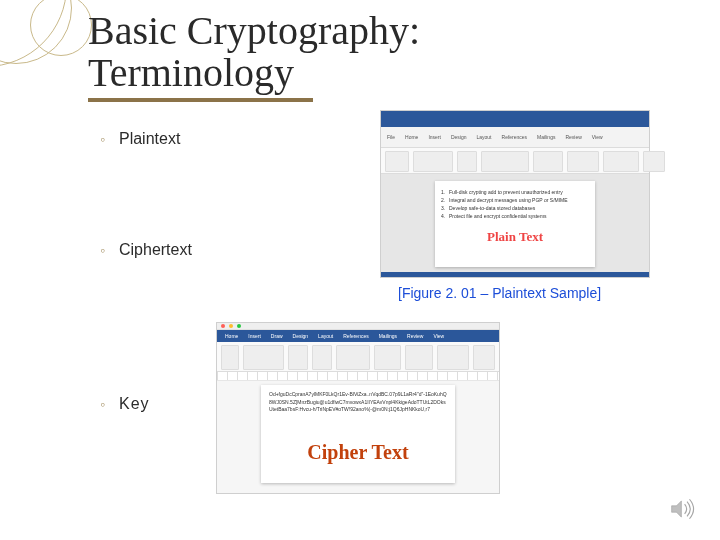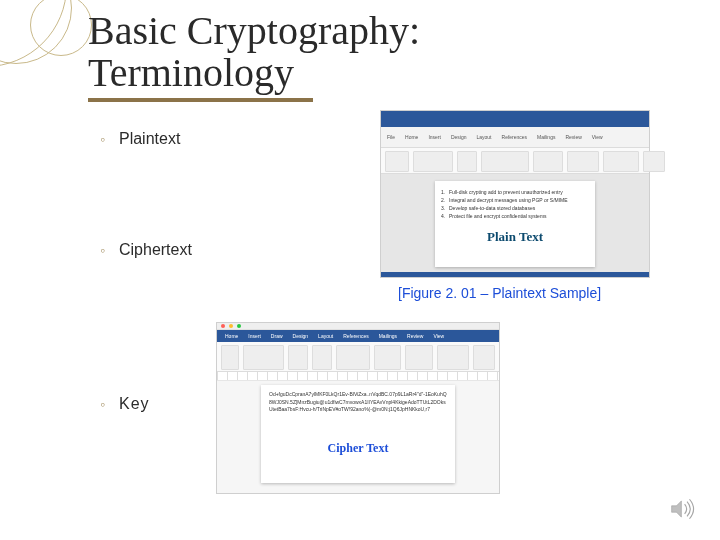--- a/index.html
+++ b/index.html
@@ -121,21 +121,21 @@
     background: #fff;
     box-shadow: 0 1px 3px rgba(0,0,0,0.25);
     padding: 6px 6px 4px 6px;
     box-sizing: border-box;
     font-size: 5px;
     color: #333;
   }
   .wm1-page .line { margin: 2px 0; white-space: nowrap; overflow: hidden; }
   .wm1-page .num { display:inline-block; width:8px; }
   .wm1-heading {
-    color: #0c4a6e;
+    color: #ef4444;
     font-family: "Times New Roman", serif;
     font-size: 13px;
     text-align: center;
     margin-top: 10px;
     font-weight: bold;
   }
   .wm1-status {
     position: absolute;
     left: 0; right: 0; bottom: 0;
     height: 5px;
@@ -190,23 +190,23 @@
   }
   .wm2-page .cipher {
     font-size: 5px;
     line-height: 1.5;
     color: #333;
     word-break: break-all;
     height: 38px;
     overflow: hidden;
   }
   .wm2-heading {
-    color: #1d4ed8;
+    color: #c2410c;
     font-family: "Times New Roman", serif;
-    font-size: 12px;
+    font-size: 20px;
     text-align: center;
     margin-top: 12px;
     font-weight: bold;
   }
 
   
   .audio-icon {
     position: absolute;
     right: 24px;
     bottom: 20px;

